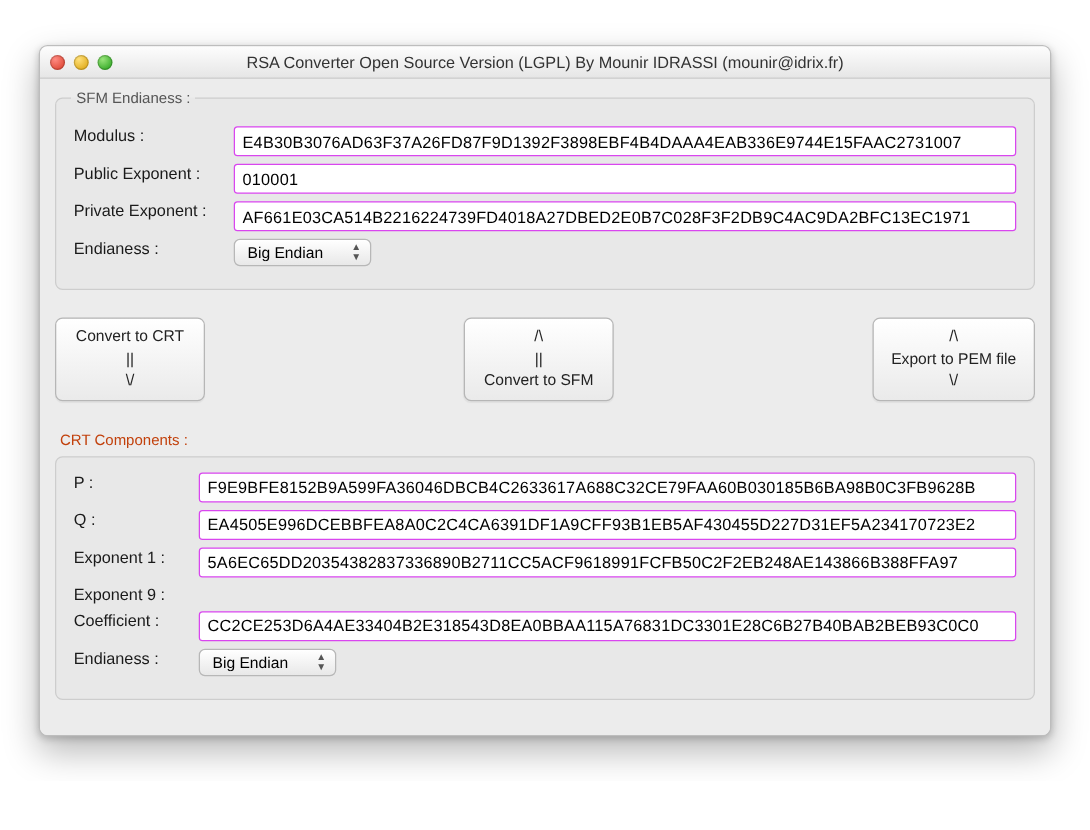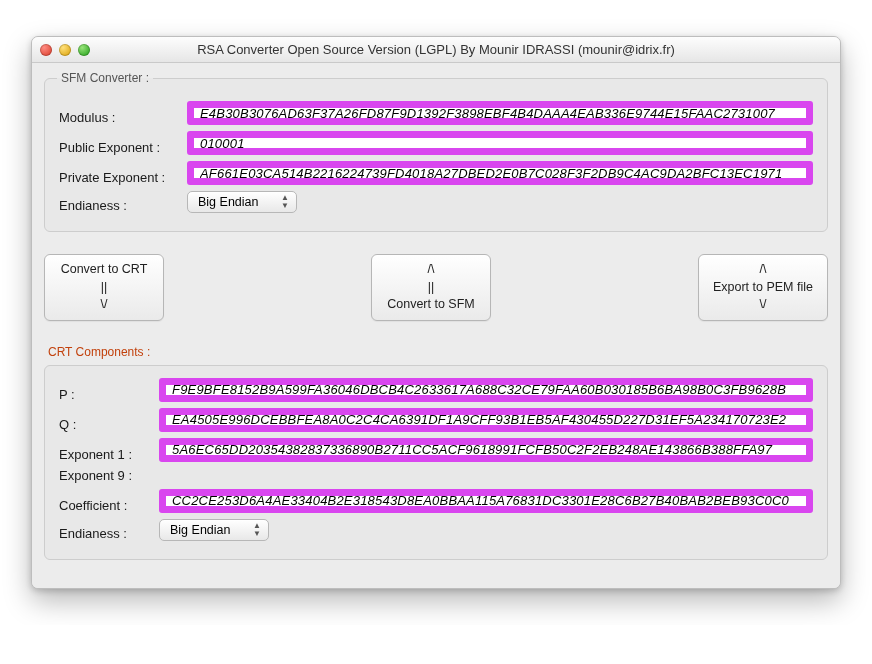--- a/index.html
+++ b/index.html
@@ -59,45 +59,44 @@
     padding: 10px 14px 12px 14px;
   }
   fieldset.group legend {
     font-size: 12px;
     color: #555;
     padding: 0 4px;
     margin-left: -2px;
   }
   .row {
     display: flex;
-    align-items: flex-end;
+    align-items: flex-start;
     margin: 6px 0;
   }
   .row label {
     width: 128px;
     flex-shrink: 0;
     font-size: 13px;
     color: #1a1a1a;
   }
   .row.crt label {
     width: 100px;
   }
   .row input[type=text] {
     flex: 1;
     height: 24px;
     padding: 2px 6px;
-    border: 7px solid #d946ef;
+    border: 1px solid #d946ef;
     border-radius: 3px;
     background: #fff;
     font-family: "Lucida Grande","Helvetica Neue",Arial,sans-serif;
     font-size: 13px;
     letter-spacing: 0.2px;
     overflow: hidden;
     white-space: nowrap;
-    font-style: italic;
   }
   .select-wrap {
     position: relative;
     display: inline-block;
   }
   .mac-select {
     appearance: none;
     -webkit-appearance: none;
     -moz-appearance: none;
     height: 22px;
@@ -172,21 +171,21 @@
       <div class="tl red"></div>
       <div class="tl yellow"></div>
       <div class="tl green"></div>
     </div>
     <div class="title-text">RSA Converter Open Source Version (LGPL)       By Mounir IDRASSI (mounir@idrix.fr)</div>
   </div>
 
   <div class="content">
 
     <fieldset class="group">
-      <legend>SFM Converter :</legend>
+      <legend>SFM Endianess :</legend>
 
       <div class="row">
         <label>Modulus :</label>
         <input type="text" value="E4B30B3076AD63F37A26FD87F9D1392F3898EBF4B4DAAA4EAB336E9744E15FAAC2731007" style="">
       </div>
 
       <div class="row">
         <label>Public Exponent :</label>
         <input type="text" value="010001" style="">
       </div>

